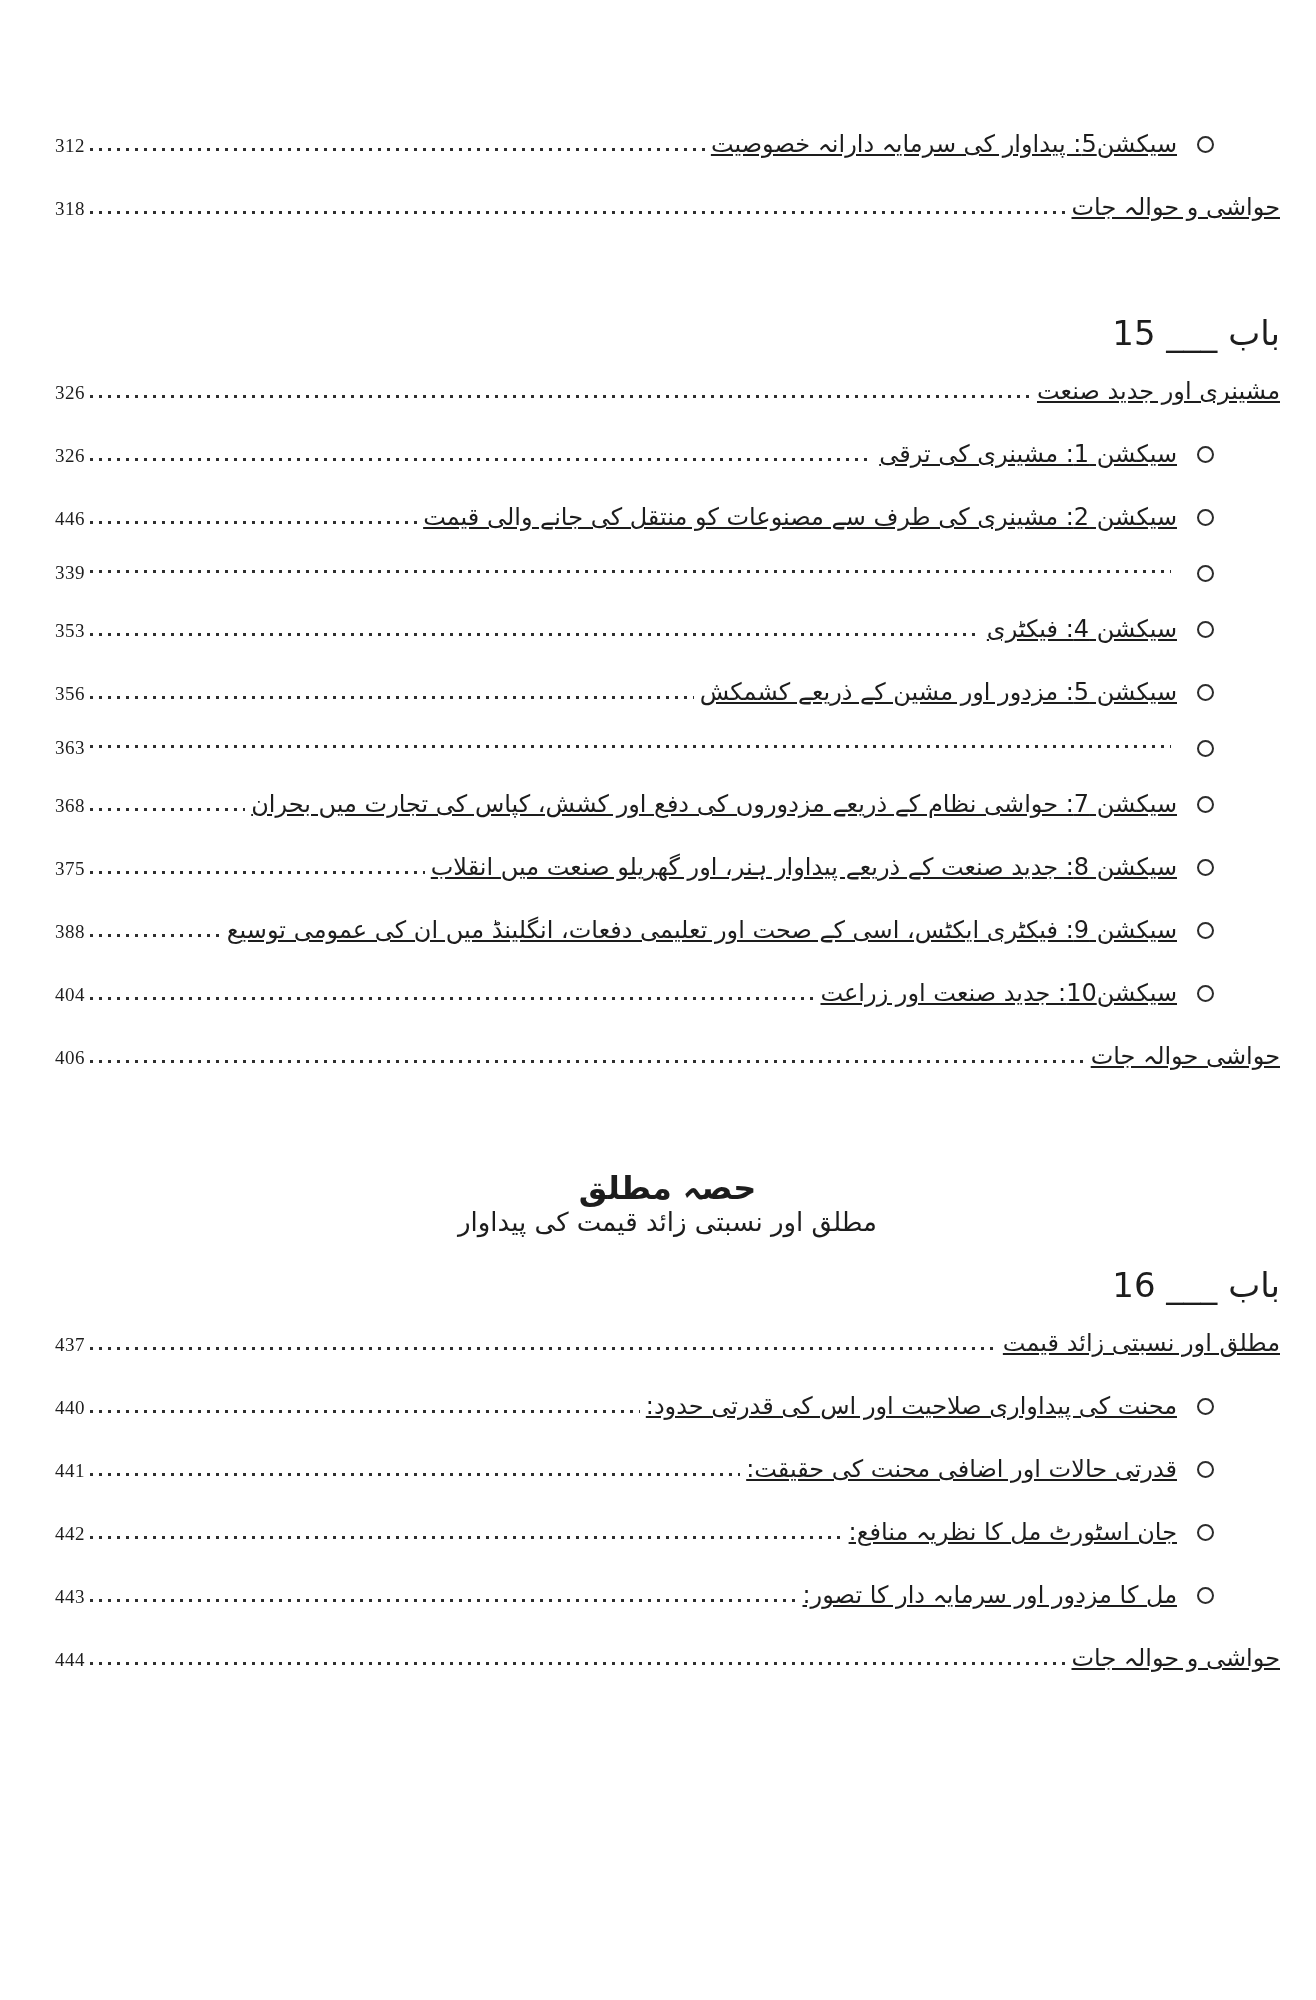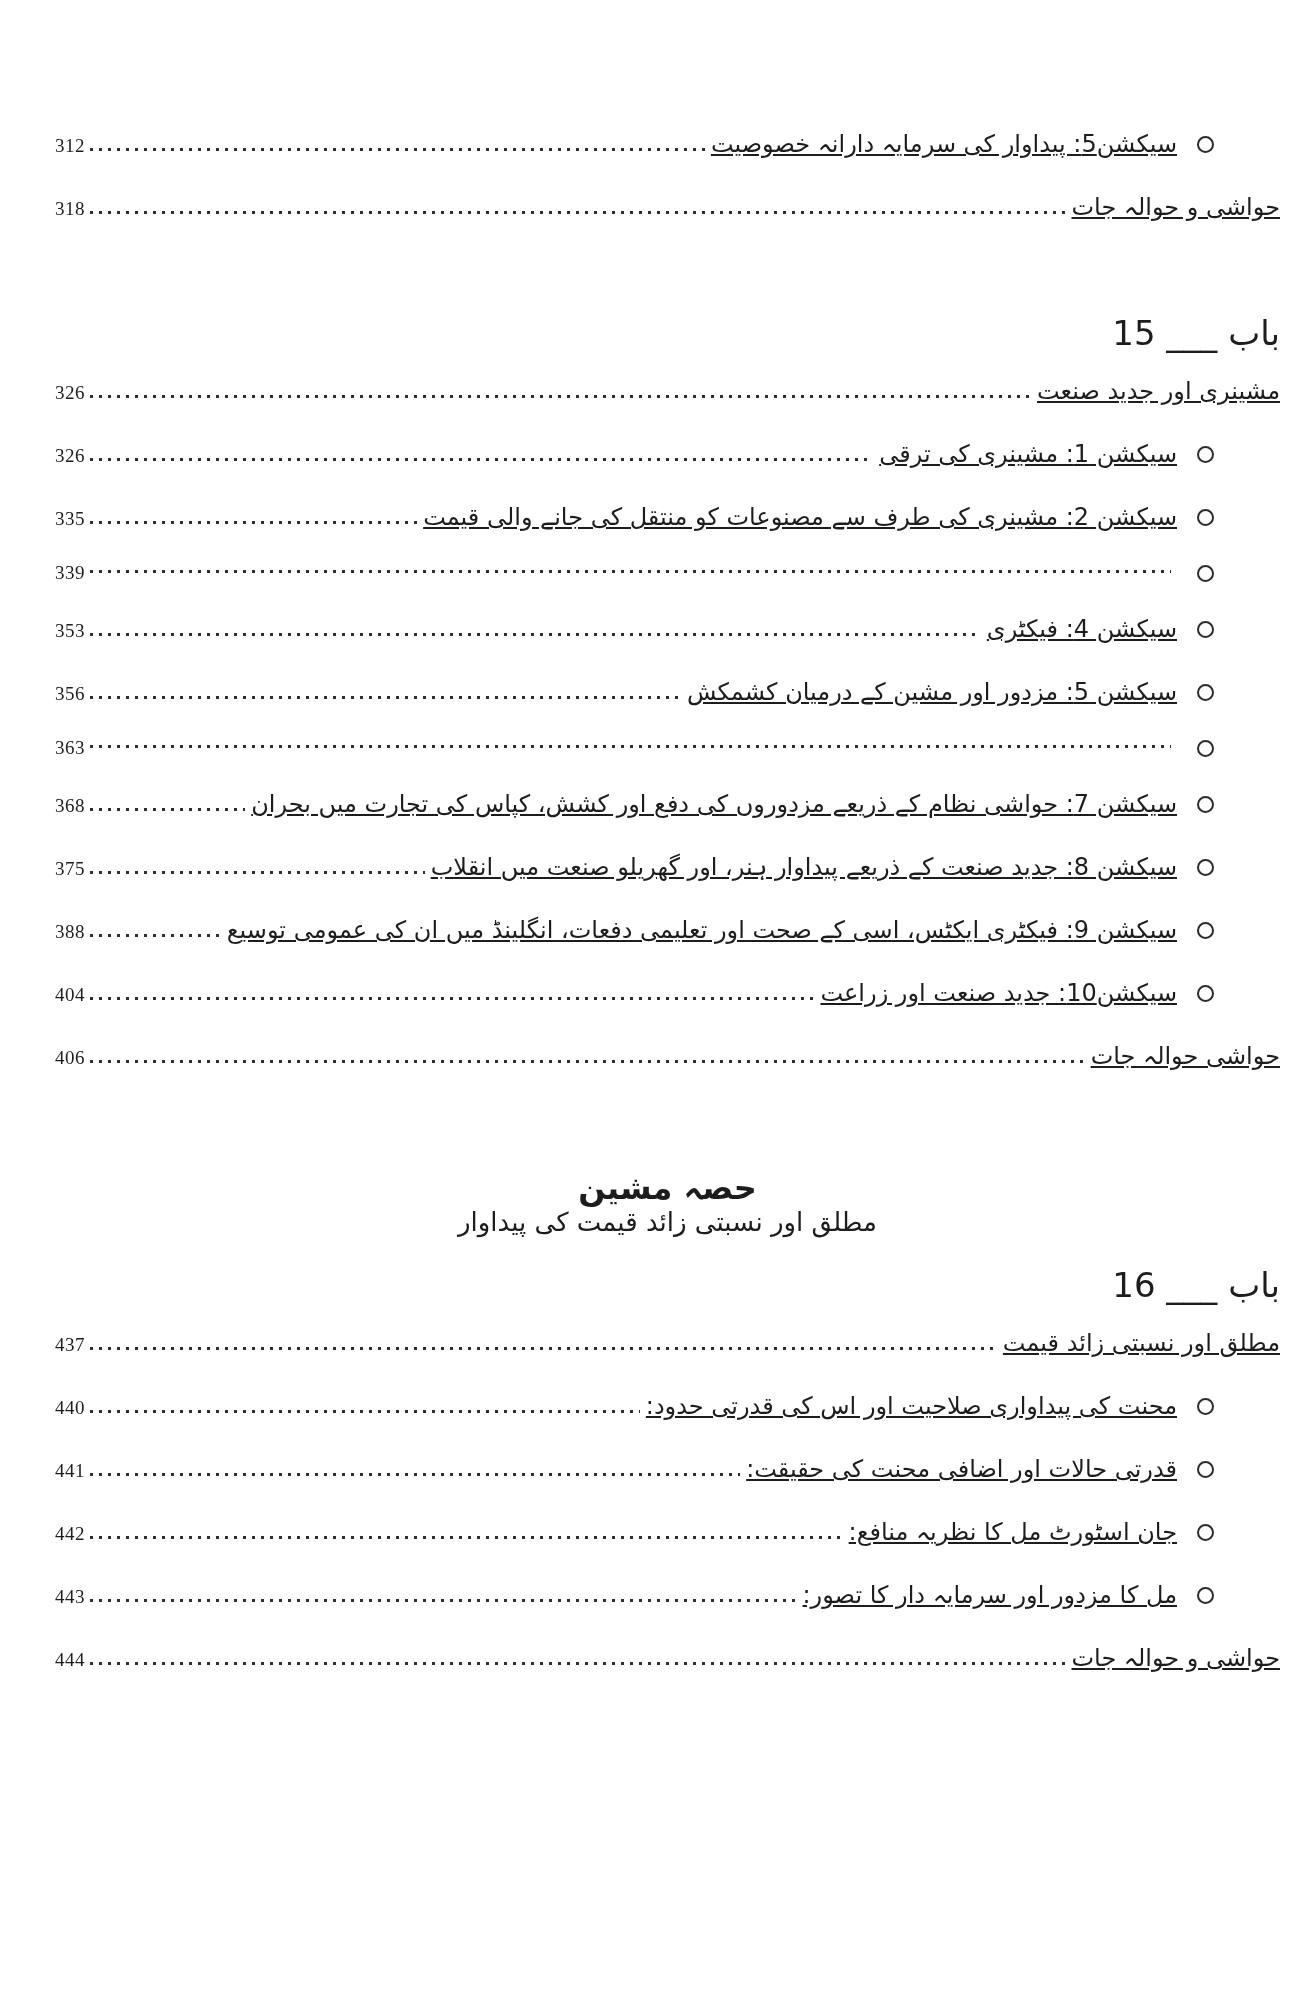--- a/index.html
+++ b/index.html
@@ -105,36 +105,36 @@
     <div class="toc-row section">
       <span class="bullet"></span>
       <span class="title">سیکشن 1: مشینری کی ترقی</span>
       <span class="leader"></span>
       <span class="pagenum">326</span>
     </div>
     <div class="toc-row section">
       <span class="bullet"></span>
       <span class="title">سیکشن 2: مشینری کی طرف سے مصنوعات کو منتقل کی جانے والی قیمت</span>
       <span class="leader"></span>
-      <span class="pagenum">335</span>
+      <span class="pagenum">446</span>
     </div>
     <div class="toc-row section">
       <span class="bullet"></span>
       <span class="leader"></span>
       <span class="pagenum">339</span>
     </div>
     <div class="toc-row section">
       <span class="bullet"></span>
       <span class="title">سیکشن 4: فیکٹری</span>
       <span class="leader"></span>
       <span class="pagenum">353</span>
     </div>
     <div class="toc-row section">
       <span class="bullet"></span>
-      <span class="title">سیکشن 5: مزدور اور مشین کے درمیان کشمکش</span>
+      <span class="title">سیکشن 5: مزدور اور مشین کے ذریعے کشمکش</span>
       <span class="leader"></span>
       <span class="pagenum">356</span>
     </div>
     <div class="toc-row section">
       <span class="bullet"></span>
       <span class="leader"></span>
       <span class="pagenum">363</span>
     </div>
     <div class="toc-row section">
       <span class="bullet"></span>
@@ -158,21 +158,21 @@
       <span class="bullet"></span>
       <span class="title">سیکشن10: جدید صنعت اور زراعت</span>
       <span class="leader"></span>
       <span class="pagenum">404</span>
     </div>
     <div class="toc-row plain">
       <span class="title">حواشی حوالہ جات</span>
       <span class="leader"></span>
       <span class="pagenum">406</span>
     </div>
-    <div class="part-heading">حصہ مشین</div>
+    <div class="part-heading">حصہ مطلق</div>
     <div class="part-subtitle">مطلق اور نسبتی زائد قیمت کی پیداوار</div>
     <div class="chapter-heading">باب ___ 16</div>
     <div class="toc-row plain">
       <span class="title">مطلق اور نسبتی زائد قیمت</span>
       <span class="leader"></span>
       <span class="pagenum">437</span>
     </div>
     <div class="toc-row section">
       <span class="bullet"></span>
       <span class="title">محنت کی پیداواری صلاحیت اور اس کی قدرتی حدود:</span>

